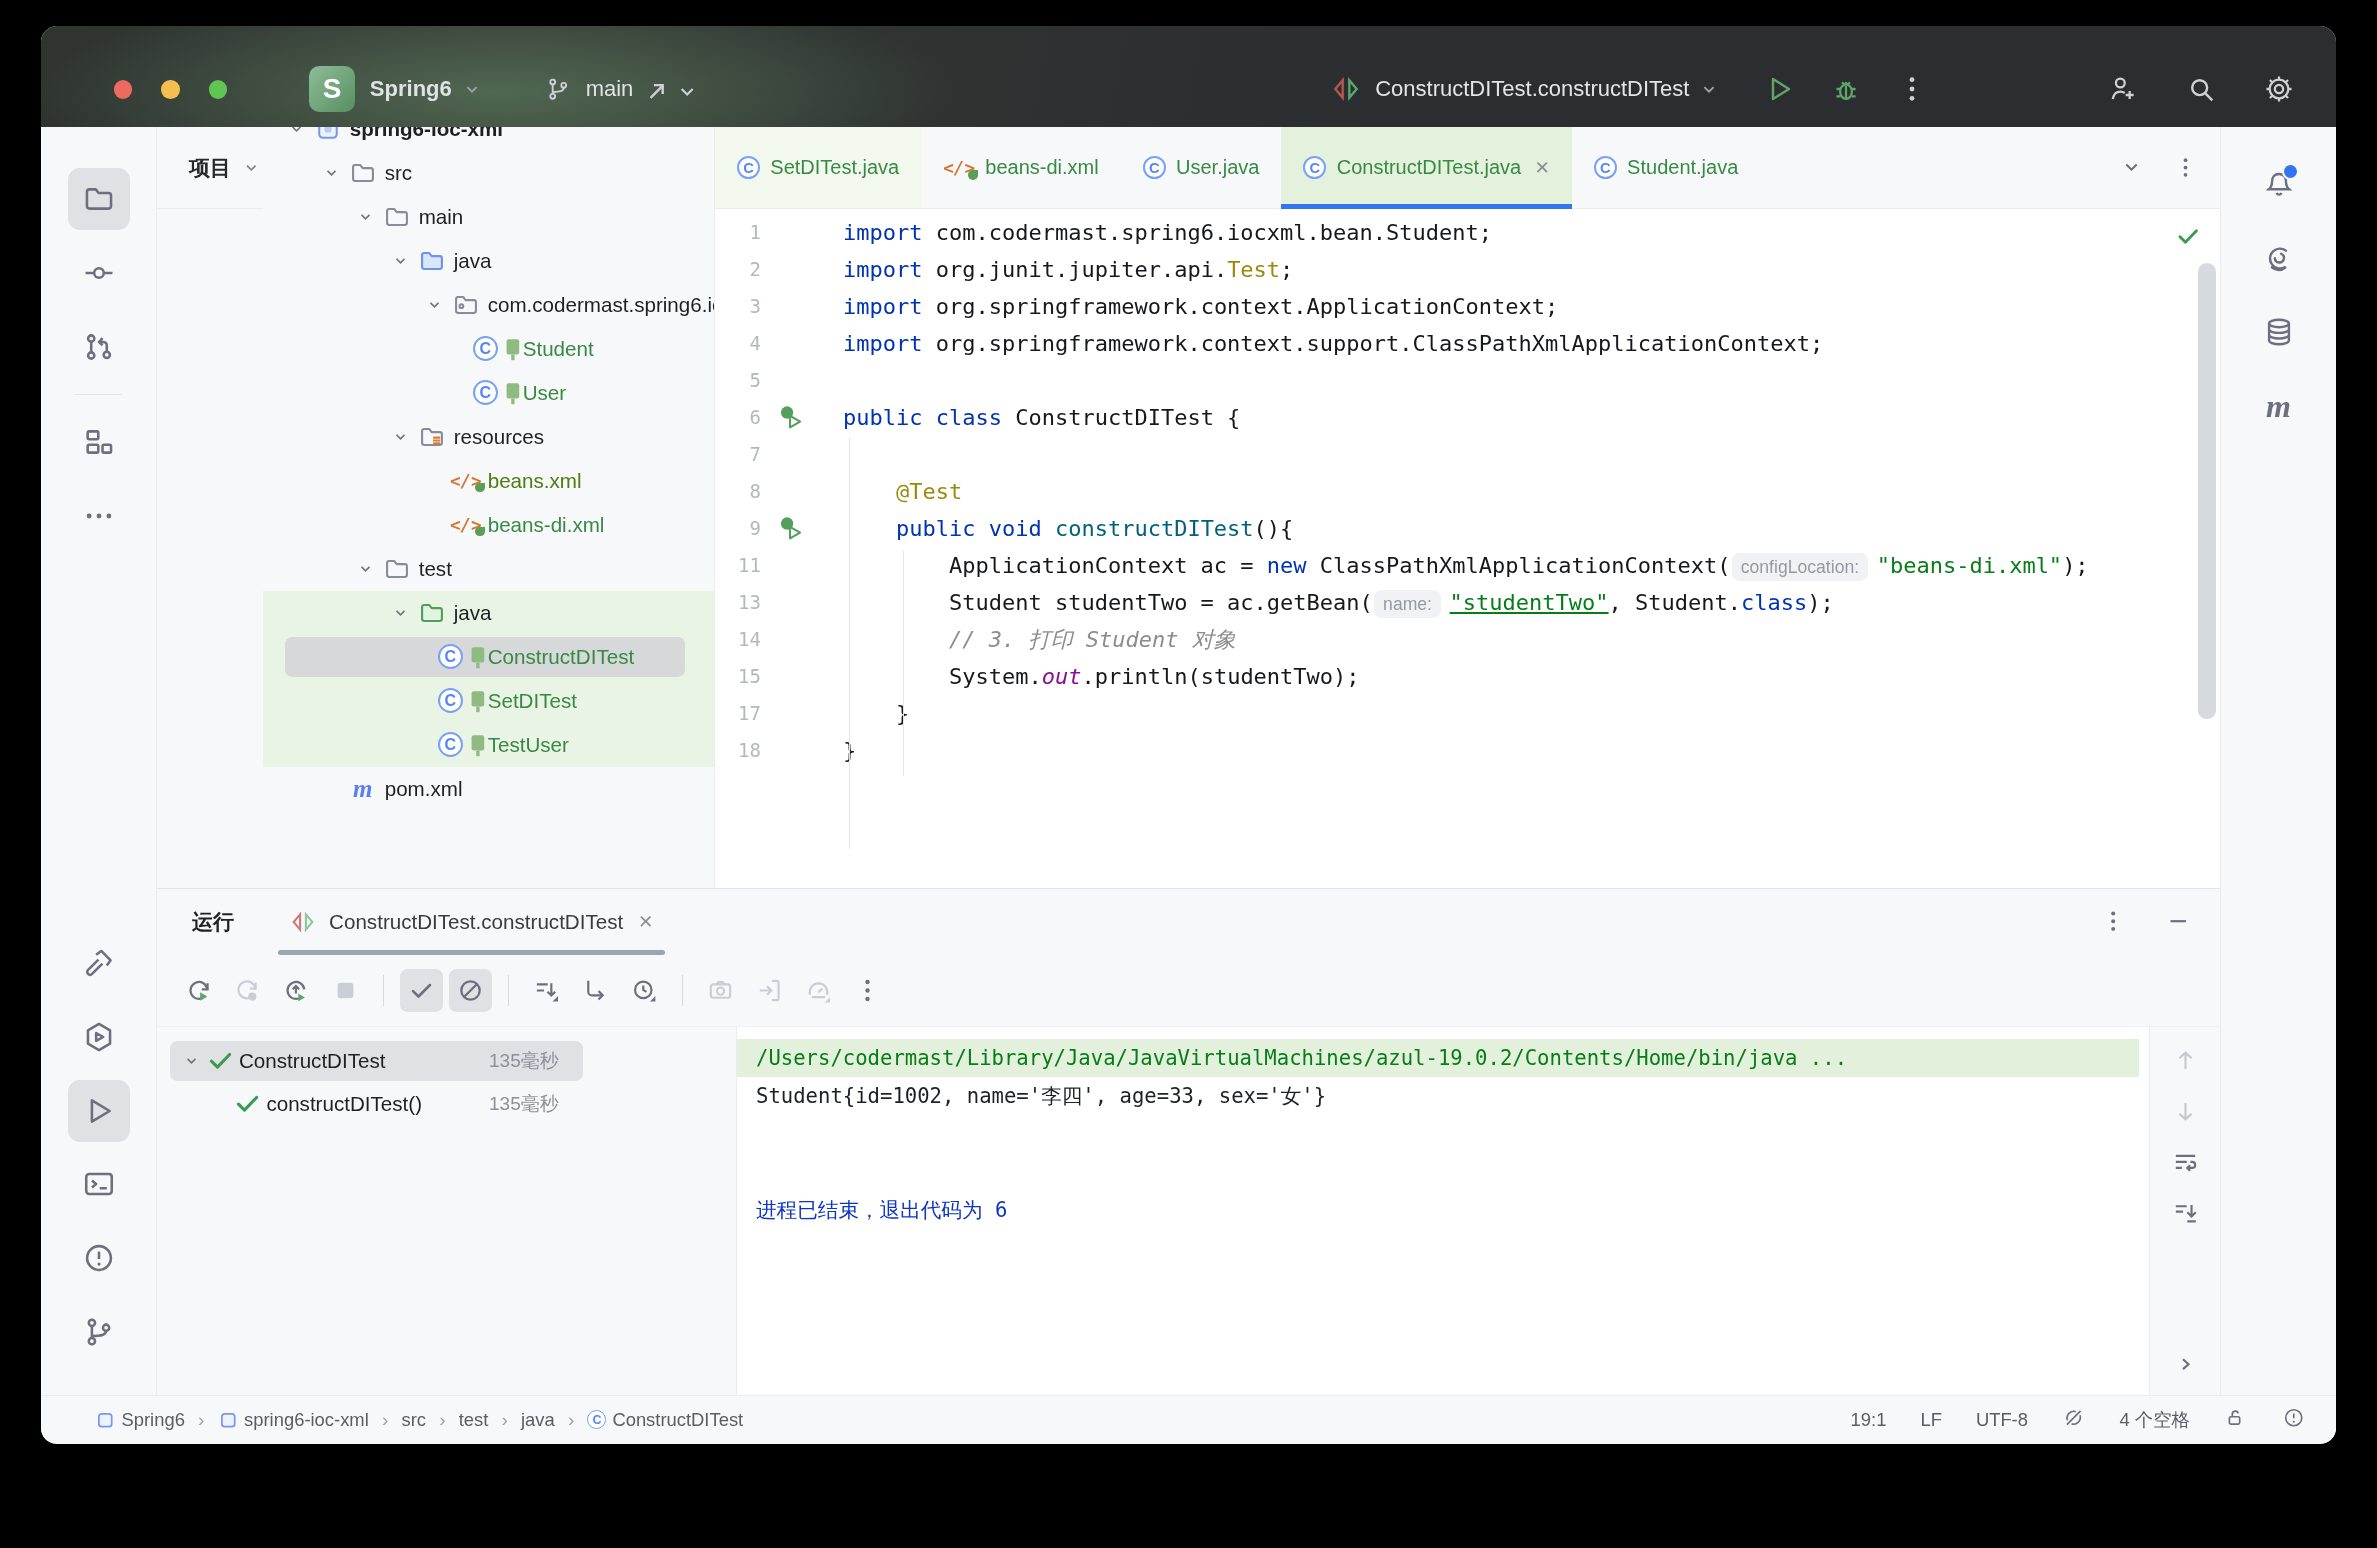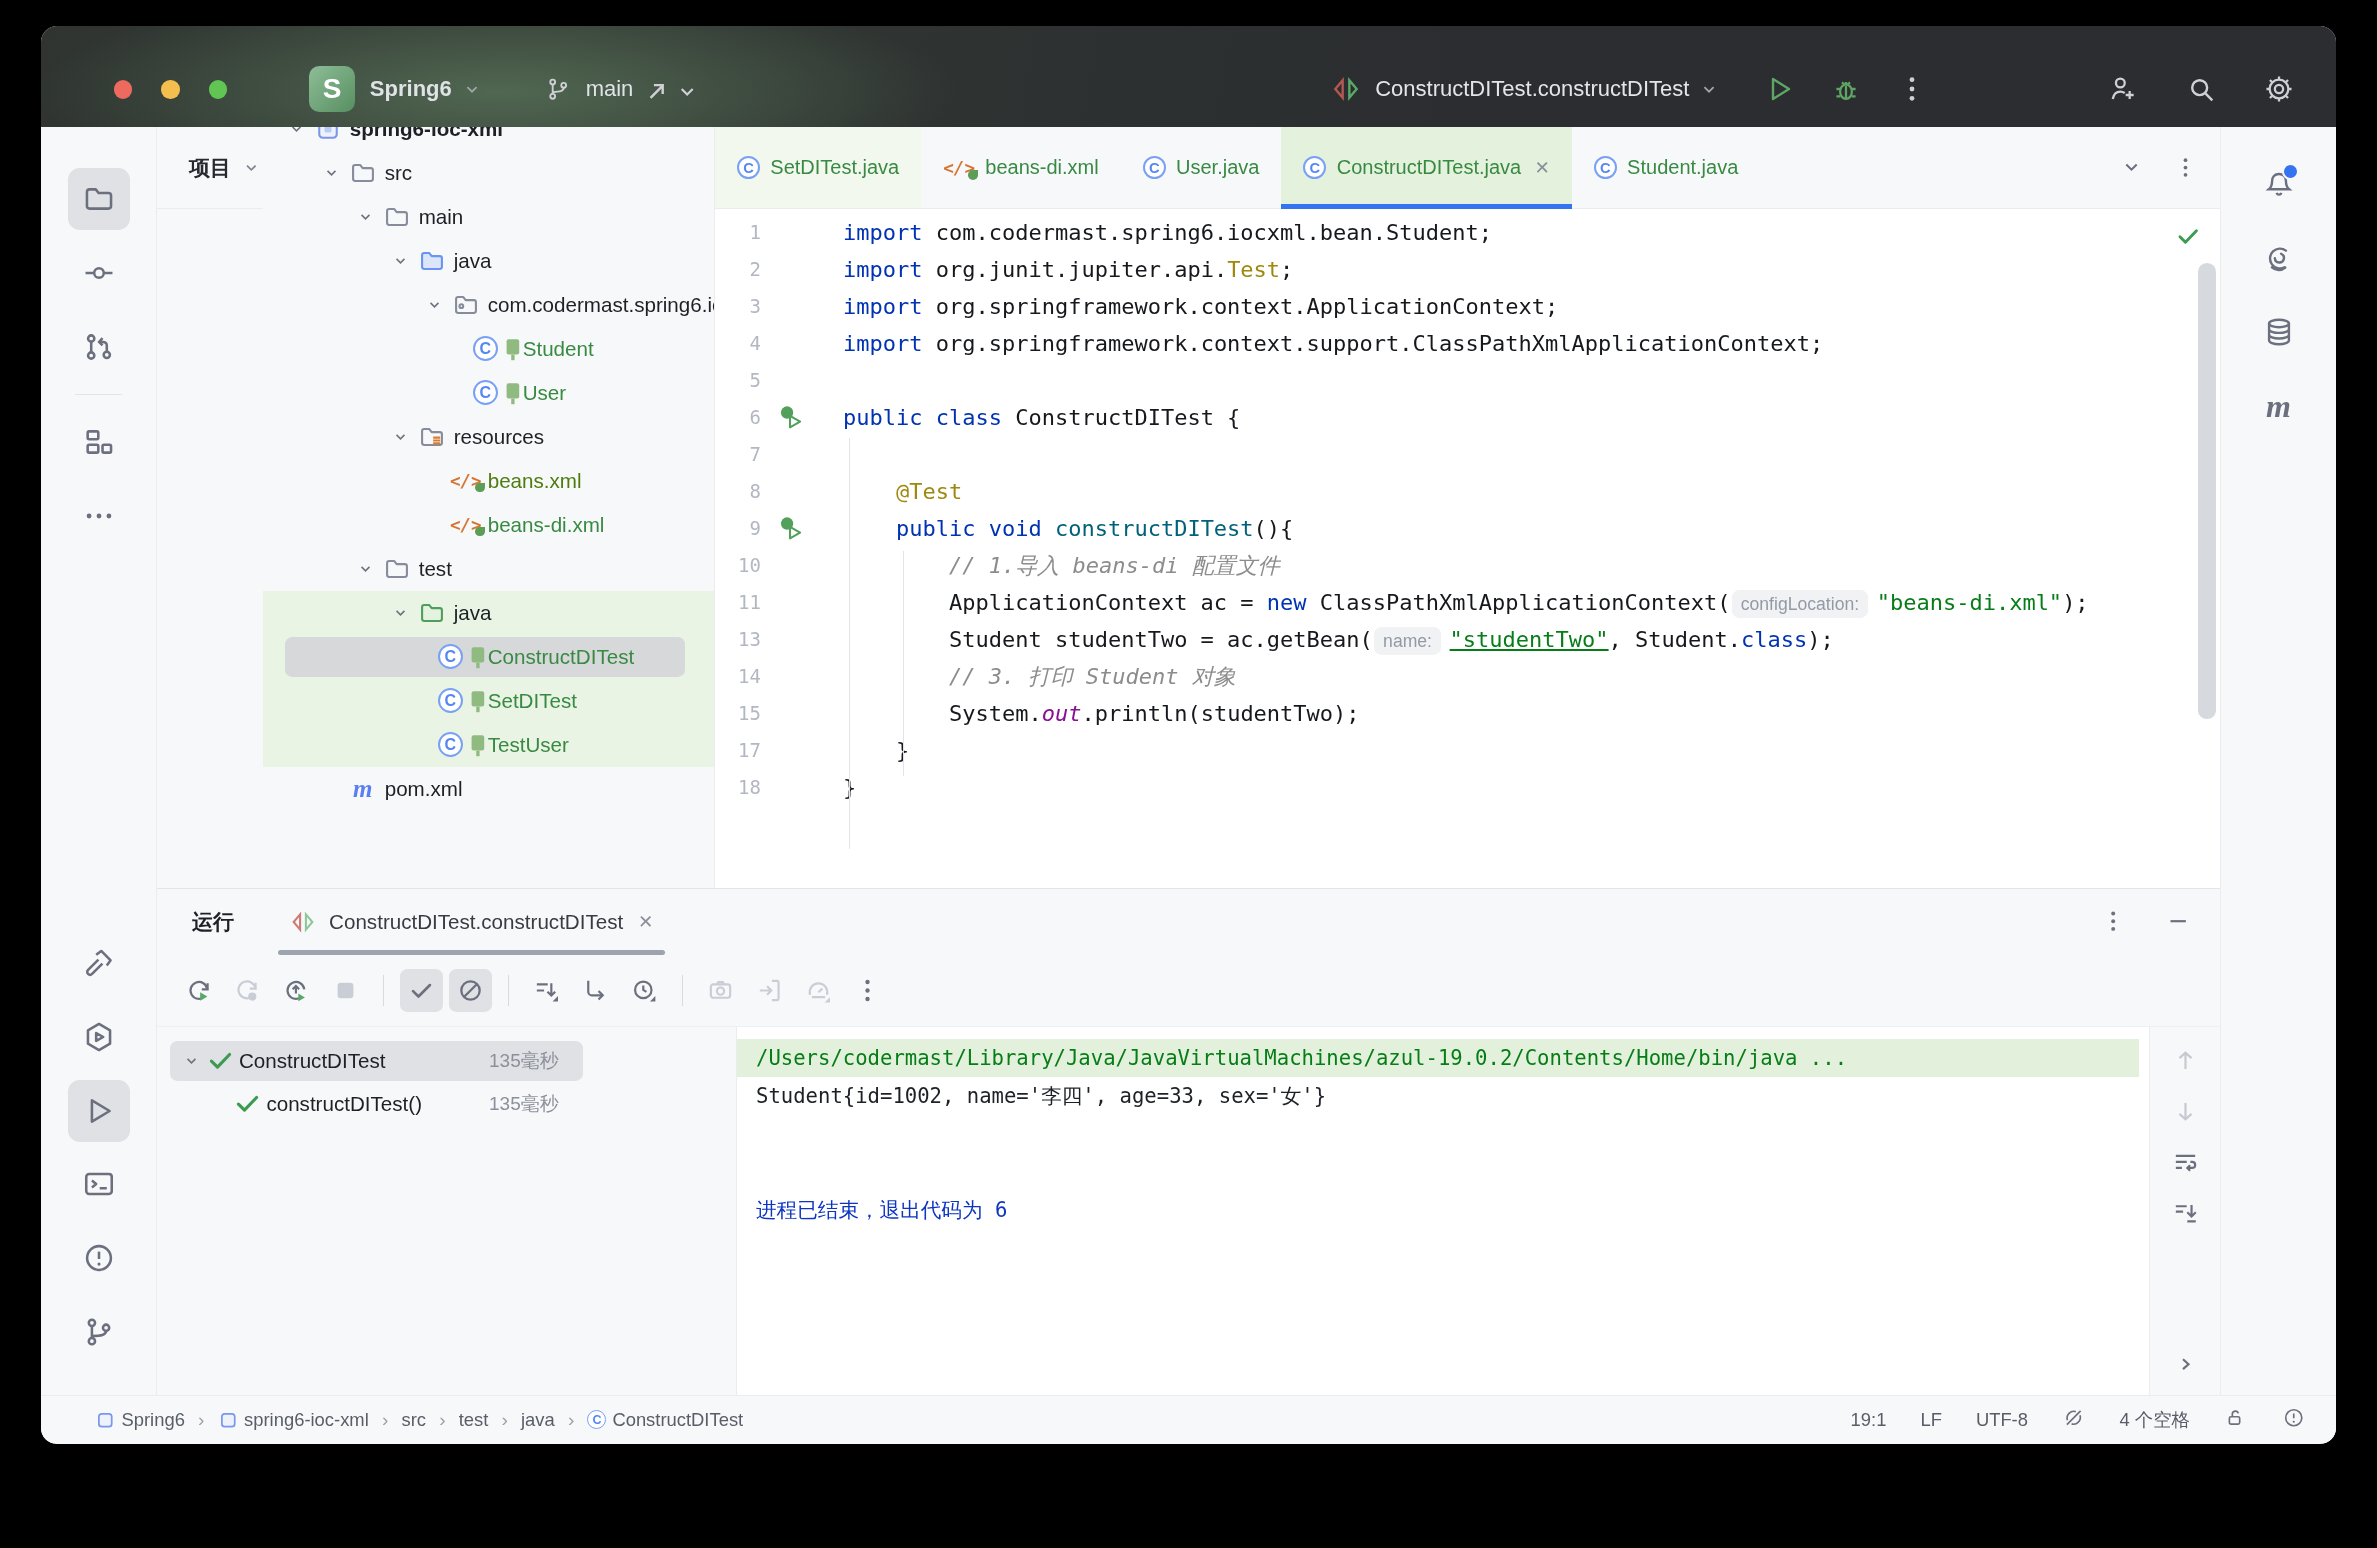--- a/index.html
+++ b/index.html
@@ -613,21 +613,20 @@
               <div class="cline"><span class="ln">6</span><span class="gut"><span class="gico"><svg viewBox="0 0 20 20">
                       <circle cx="7.2" cy="6.8" r="4.4" fill="#52a05c"></circle>
                       <path d="M9.3 9.2v8.2l7.2-4.1z" fill="#fff" stroke="#52a05c" stroke-width="1.5" stroke-linejoin="round"></path>
                     </svg></span></span><span class="ct"><span class="kw">public class</span><span> ConstructDITest {</span></span></div>
               <div class="cline"><span class="ln">7</span><span class="gut"></span><span class="ct"></span></div>
               <div class="cline"><span class="ln">8</span><span class="gut"></span><span class="ct"><span>    </span><span class="ann">@Test</span></span></div>
               <div class="cline"><span class="ln">9</span><span class="gut"><span class="gico"><svg viewBox="0 0 20 20">
                       <circle cx="7.2" cy="6.8" r="4.4" fill="#52a05c"></circle>
                       <path d="M9.3 9.2v8.2l7.2-4.1z" fill="#fff" stroke="#52a05c" stroke-width="1.5" stroke-linejoin="round"></path>
                     </svg></span></span><span class="ct"><span>    </span><span class="kw">public void</span><span class="decl"> constructDITest</span><span>(){</span></span></div>
-              <div class="cline"><span class="ln">10</span><span class="gut"></span><span class="ct"><span>        </span><span class="cmt">// 1.导入 beans-di 配置文件</span></span></div>
               <div class="cline"><span class="ln">11</span><span class="gut"></span><span class="ct"><span>        ApplicationContext ac = </span><span class="kw">new</span><span> ClassPathXmlApplicationContext(</span><span class="inlay">configLocation:</span><span class="str">"beans-di.xml"</span><span>);</span></span></div>
               <div class="cline"><span class="ln">13</span><span class="gut"></span><span class="ct"><span>        Student studentTwo = ac.getBean(</span><span class="inlay">name:</span><span class="strU">"studentTwo"</span><span>, Student.</span><span class="kw">class</span><span>);</span></span></div>
               <div class="cline"><span class="ln">14</span><span class="gut"></span><span class="ct"><span>        </span><span class="cmt">// 3. 打印 Student 对象</span></span></div>
               <div class="cline"><span class="ln">15</span><span class="gut"></span><span class="ct"><span>        System.</span><span class="field">out</span><span>.println(studentTwo);</span></span></div>
               <div class="cline"><span class="ln">17</span><span class="gut"></span><span class="ct"><span>    }</span></span></div>
               <div class="cline"><span class="ln">18</span><span class="gut"></span><span class="ct"><span>}</span></span></div>
             </div>
         </div>
       </div>
 

